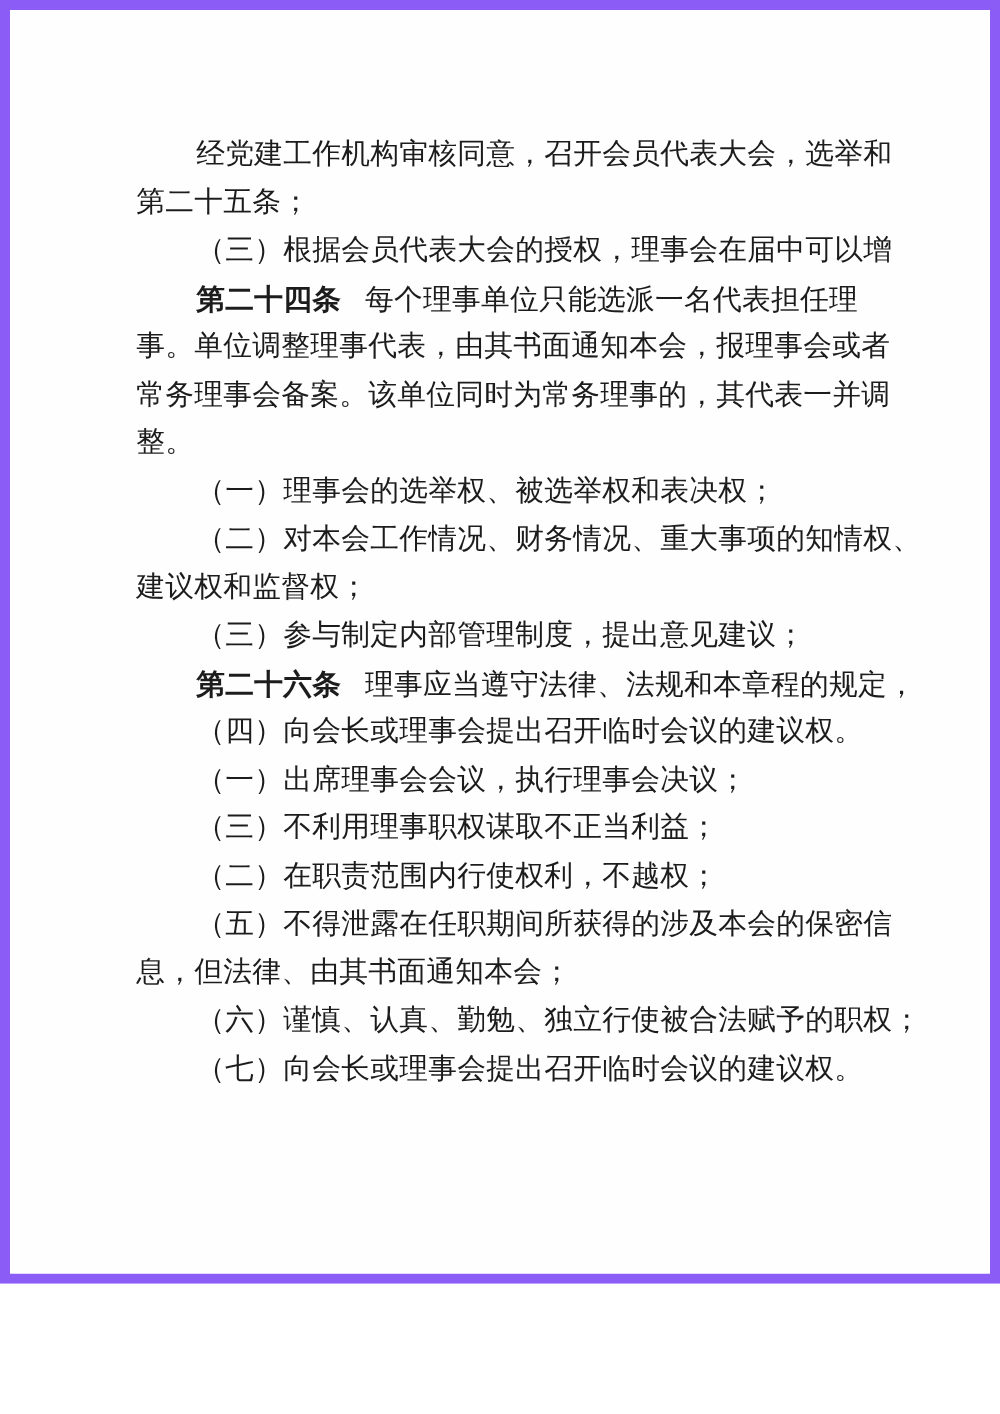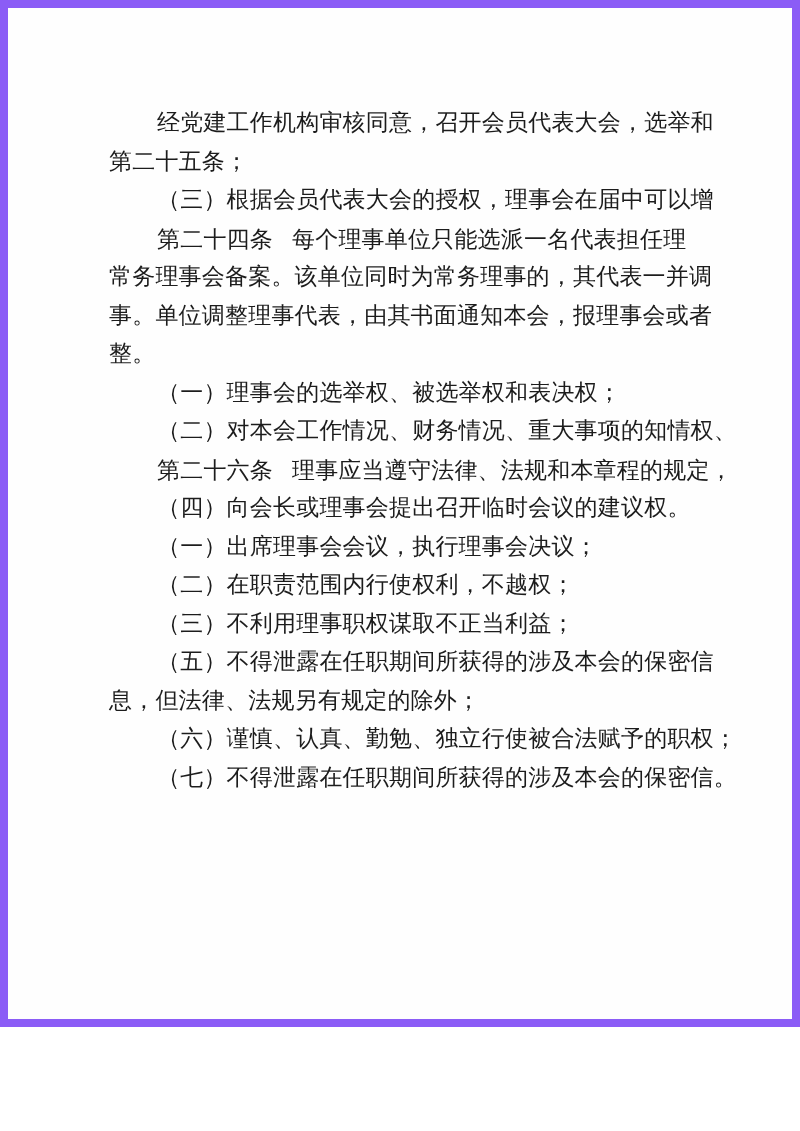--- a/index.html
+++ b/index.html
@@ -28,21 +28,21 @@
     height: 38.5px;
     line-height: 38.5px;
     font-size: 23px;
     white-space: nowrap;
     letter-spacing: 0.2px;
   }
   .indent {
     padding-left: 48px;
   }
   .term {
-    font-weight: 400;
+    font-weight: 700;
     font-family: "Liberation Sans", "DejaVu Sans", sans-serif;
     margin-right: 19px;
   }
   .page-number {
     position: absolute;
     top: 1026px;
     left: 0;
     width: 100%;
     text-align: center;
     font-size: 18px;
@@ -53,29 +53,31 @@
 </style>
 </head>
 <body>
 
 <div class="page">
   <div class="content">
     <div class="line indent"><span>经党建工作机构审核同意，召开会员代表大会，选举和</span></div>
     <div class="line"><span>第二十五条；</span></div>
     <div class="line indent"><span>（三）根据会员代表大会的授权，理事会在届中可以增</span></div>
     <div class="line indent"><span class="term">第二十四条</span><span>每个理事单位只能选派一名代表担任理</span></div>
+    <div class="line"><span>事。单位调整理事代表，由其书面通知本会，报理事会或者</span></div>
     <div class="line"><span>常务理事会备案。该单位同时为常务理事的，其代表一并调</span></div>
-    <div class="line"><span>事。单位调整理事代表，由其书面通知本会，报理事会或者</span></div>
     <div class="line"><span>整。</span></div>
     <div class="line indent"><span>（一）理事会的选举权、被选举权和表决权；</span></div>
     <div class="line indent"><span>（二）对本会工作情况、财务情况、重大事项的知情权、</span></div>
+    <div class="line"><span>建议权和监督权；</span></div>
+    <div class="line indent"><span>（三）参与制定内部管理制度，提出意见建议；</span></div>
     <div class="line indent"><span class="term">第二十六条</span><span>理事应当遵守法律、法规和本章程的规定，</span></div>
     <div class="line indent"><span>（四）向会长或理事会提出召开临时会议的建议权。</span></div>
     <div class="line indent"><span>（一）出席理事会会议，执行理事会决议；</span></div>
+    <div class="line indent"><span>（三）不利用理事职权谋取不正当利益；</span></div>
     <div class="line indent"><span>（二）在职责范围内行使权利，不越权；</span></div>
-    <div class="line indent"><span>（三）不利用理事职权谋取不正当利益；</span></div>
     <div class="line indent"><span>（五）不得泄露在任职期间所获得的涉及本会的保密信</span></div>
-    <div class="line"><span>息，但法律、法规另有规定的除外；</span></div>
+    <div class="line"><span>息，但法律、由其书面通知本会；</span></div>
     <div class="line indent"><span>（六）谨慎、认真、勤勉、独立行使被合法赋予的职权；</span></div>
-    <div class="line indent"><span>（七）不得泄露在任职期间所获得的涉及本会的保密信。</span></div>
+    <div class="line indent"><span>（七）向会长或理事会提出召开临时会议的建议权。</span></div>
   </div>
   <div class="page-number">9</div>
 </div>
 
 </body></html>

